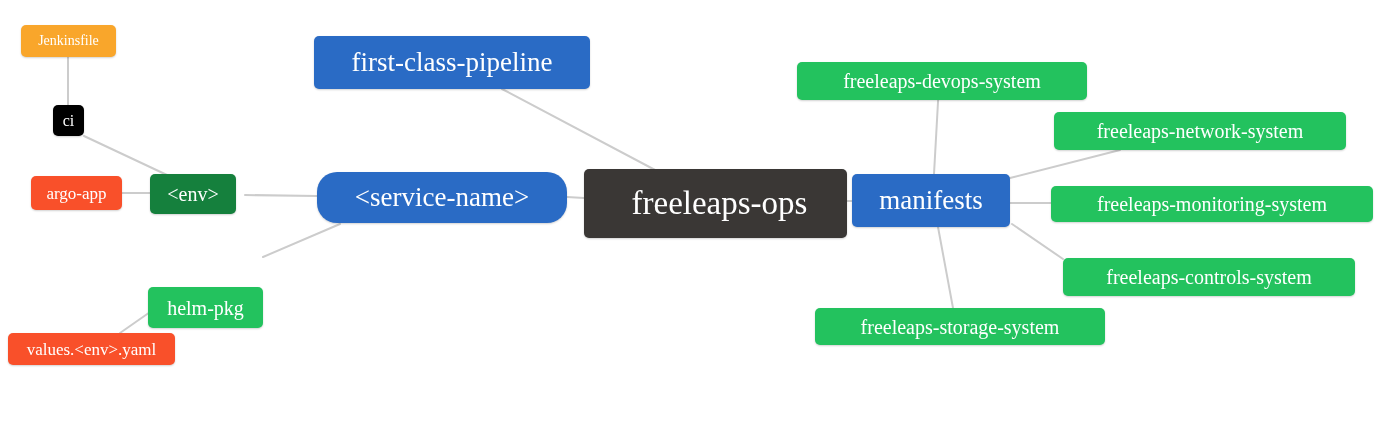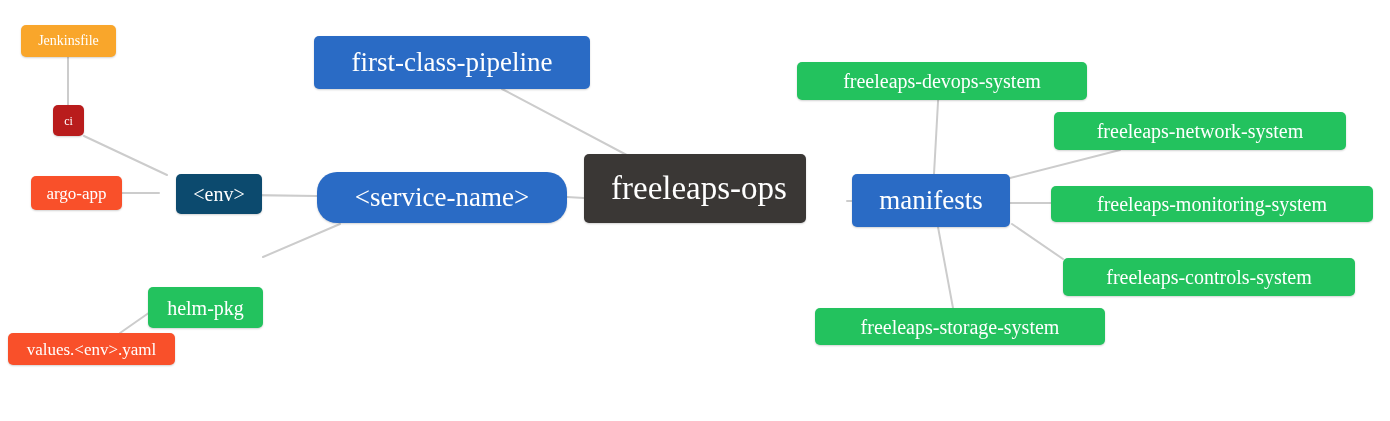--- a/index.html
+++ b/index.html
@@ -54,26 +54,26 @@
       <line x1="567" y1="197" x2="584" y2="198" stroke="#cccccc" stroke-width="2" stroke-linecap="round"></line>
       <line x1="847" y1="201" x2="852" y2="201" stroke="#cccccc" stroke-width="2" stroke-linecap="round"></line>
       <line x1="934" y1="174" x2="940" y2="66" stroke="#cccccc" stroke-width="2" stroke-linecap="round"></line>
       <line x1="1010" y1="178" x2="1120" y2="150" stroke="#cccccc" stroke-width="2" stroke-linecap="round"></line>
       <line x1="1010" y1="203" x2="1051" y2="203" stroke="#cccccc" stroke-width="2" stroke-linecap="round"></line>
       <line x1="1012" y1="224" x2="1063" y2="259" stroke="#cccccc" stroke-width="2" stroke-linecap="round"></line>
       <line x1="938" y1="227" x2="953" y2="308" stroke="#cccccc" stroke-width="2" stroke-linecap="round"></line>
     </svg>
   <div>
       <div class="node" style="left: 21px; top: 25px; width: 95px; height: 32px; background: rgb(249, 166, 43); color: rgb(255, 255, 255); font-size: 14px;">Jenkinsfile</div>
-      <div class="node" style="left: 53px; top: 105px; width: 31px; height: 31px; background: #b91c1c; color: rgb(255, 255, 255); font-size: 12px;">ci</div>
+      <div class="node" style="left: 53px; top: 105px; width: 31px; height: 31px; background: #000000; color: rgb(255, 255, 255); font-size: 16px;">ci</div>
       <div class="node" style="left: 31px; top: 176px; width: 91px; height: 34px; background: rgb(249, 80, 42); color: rgb(255, 255, 255); font-size: 17px;">argo-app</div>
-      <div class="node" style="left: 176px; top: 174px; width: 86px; height: 40px; background: #0c4a6e; color: rgb(255, 255, 255); font-size: 20px;">&lt;env&gt;</div>
+      <div class="node" style="left: 150px; top: 174px; width: 86px; height: 40px; background: #15803d; color: rgb(255, 255, 255); font-size: 20px;">&lt;env&gt;</div>
       <div class="node" style="left: 314px; top: 36px; width: 276px; height: 53px; background: rgb(42, 107, 197); color: rgb(255, 255, 255); font-size: 27px;">first-class-pipeline</div>
       <div class="node" style="left: 317px; top: 172px; width: 250px; height: 51px; background: rgb(42, 107, 197); color: rgb(255, 255, 255); font-size: 27px; border-radius: 20px;">&lt;service-name&gt;</div>
-      <div class="node" style="left: 584px; top: 154px; width: 222px; height: 69px; background: rgb(58, 55, 53); color: rgb(255, 255, 255); font-size: 33px; padding-left: 8px;">freeleaps-ops</div>
+      <div class="node" style="left: 584px; top: 169px; width: 263px; height: 69px; background: rgb(58, 55, 53); color: rgb(255, 255, 255); font-size: 33px; padding-left: 8px;">freeleaps-ops</div>
       <div class="node" style="left: 852px; top: 174px; width: 158px; height: 53px; background: rgb(42, 107, 197); color: rgb(255, 255, 255); font-size: 27px;">manifests</div>
       <div class="node" style="left: 148px; top: 255px; width: 115px; height: 41px; background: rgb(35, 194, 94); color: rgb(255, 255, 255); font-size: 20px; margin-top: 32px;">helm-pkg</div>
       <div class="node" style="left: 8px; top: 333px; width: 167px; height: 32px; background: rgb(249, 80, 42); color: rgb(255, 255, 255); font-size: 17px;">values.&lt;env&gt;.yaml</div>
       <div class="node" style="left: 797px; top: 28px; width: 290px; height: 38px; background: rgb(35, 194, 94); color: rgb(255, 255, 255); font-size: 20px; margin-top: 34px;">freeleaps-devops-system</div>
       <div class="node" style="left: 1054px; top: 112px; width: 292px; height: 38px; background: rgb(35, 194, 94); color: rgb(255, 255, 255); font-size: 20px;">freeleaps-network-system</div>
       <div class="node" style="left: 1051px; top: 186px; width: 322px; height: 36px; background: rgb(35, 194, 94); color: rgb(255, 255, 255); font-size: 20px;">freeleaps-monitoring-system</div>
       <div class="node" style="left: 1063px; top: 258px; width: 292px; height: 38px; background: rgb(35, 194, 94); color: rgb(255, 255, 255); font-size: 20px;">freeleaps-controls-system</div>
       <div class="node" style="left: 815px; top: 308px; width: 290px; height: 37px; background: rgb(35, 194, 94); color: rgb(255, 255, 255); font-size: 20px; text-align: center;">freeleaps-storage-system</div>
     </div>
 </div>

